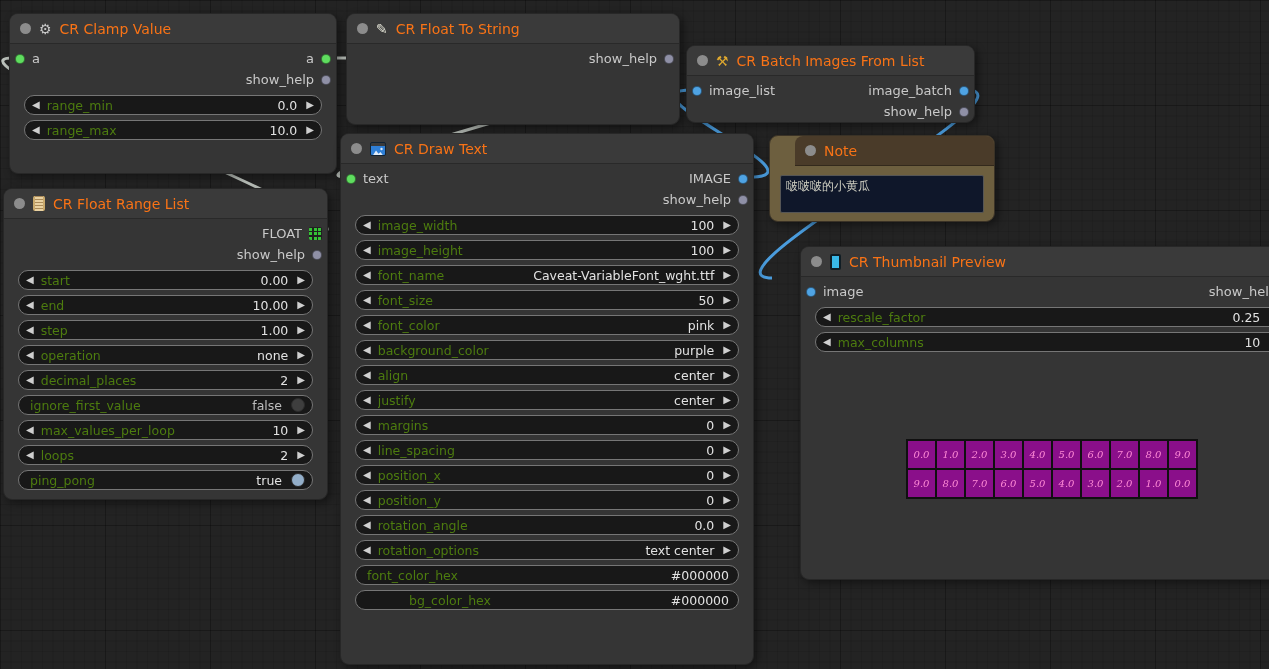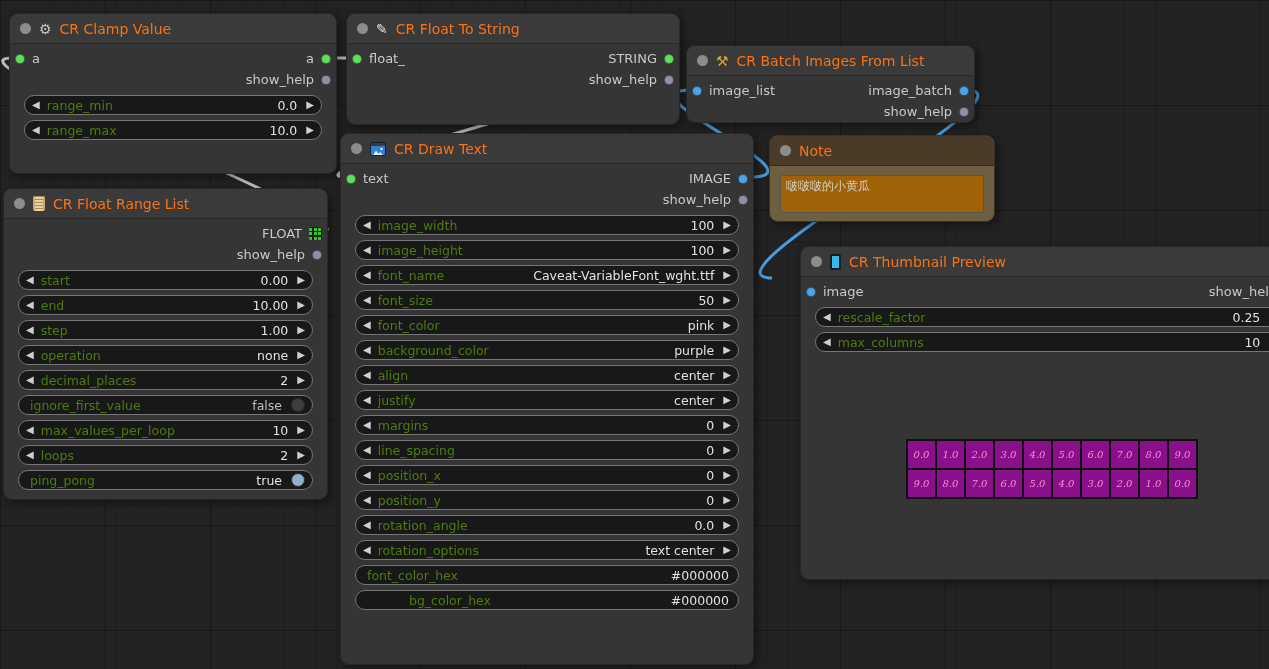--- a/index.html
+++ b/index.html
@@ -59,23 +59,23 @@
   }
   .wrow:first-of-type { margin-top:8px; }
   .arrow { color:#cfcfcf; font-size:10px; line-height:1; flex:0 0 auto; cursor:pointer; }
   .wlabel { color:#4d7c0f; flex:1 1 auto; white-space:nowrap; overflow:hidden; }
   .wvalue { color:#e2e2e2; white-space:nowrap; margin-right:2px; }
   .toggle-circle { width:14px; height:14px; border-radius:50%; flex:0 0 auto; }
   .toggle-off { background:#3e3e3e; border:1px solid #2b2b2b; }
   .toggle-on  { background:#93aec9; border:1px solid #2b2b2b; }
   
   .note { background:#6d5f3f; border:1px solid #3a3226; }
-  .note .nhead { background:#4a3b29; border-bottom:1px solid rgba(0,0,0,.3); }
+  .note .nhead { background:#4a3b29; border-bottom:1px solid rgba(0,0,0,.3);margin-left:25px; }
   .note-text {
-    margin:9px 10px; height:38px; background:#a16207;
+    margin:9px 10px; height:38px; background:#0f172a;
     border:1px solid #555; border-radius:2px;
     font-size:12px; color:#cfcfc2; padding:3px 5px; line-height:1.3;
   }
   
   .img-icon { width:16px; height:14px; flex:0 0 auto; border:1px solid #123; border-radius:2px; overflow:hidden; }
   
   .scroll-icon {
     width:12px; height:15px; flex:0 0 auto;
     background-color:#e9d2a2; border-radius:2px;
     border-left:2px solid #c9a96c; border-right:2px solid #c9a96c;
@@ -145,30 +145,20 @@
   </div>
 </div>
 
 <div class="node" style="left:346px; top:13px; width:334px; height:112px;">
   <div class="nhead">
     <span class="cdot"></span>
     <span class="nicon" style="color:#e3e3d6;">✎</span>
     <span class="ntitle">CR Float To String</span>
   </div>
   <div class="nbody">
-    <div class="srow">
-      <span class="slot">
-        <span class="dot green"></span>
-        <span class="slabel">float_</span>
-      </span>
-      <span class="slot">
-        <span class="slabel">STRING</span>
-        <span class="dot green"></span>
-      </span>
-    </div>
     <div class="srow out-only">
       <span class="slot">
         <span class="slabel">show_help</span>
         <span class="dot gray"></span>
       </span>
     </div>
   </div>
 </div>
 
 <div class="node" style="left:686px; top:45px; width:289px; height:78px;">

